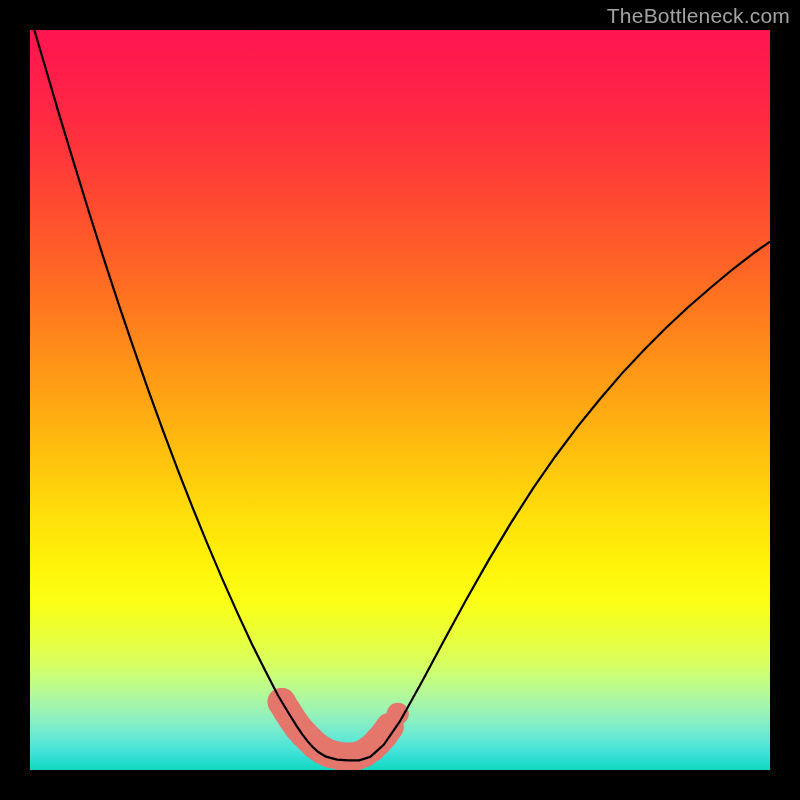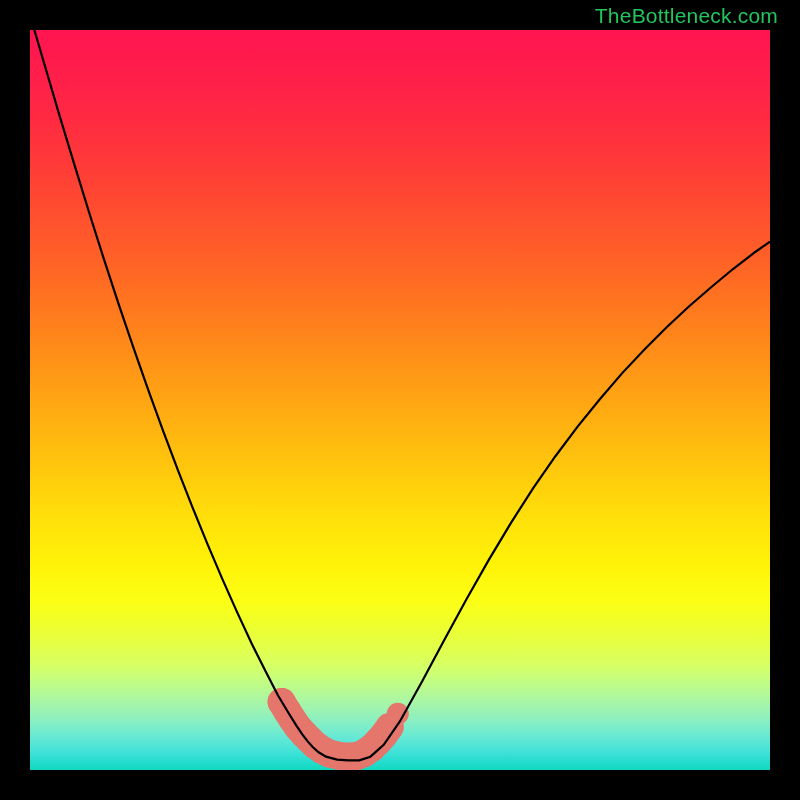--- a/index.html
+++ b/index.html
@@ -59,22 +59,22 @@
       #12d8be 100%
     );
   }
   .svg-layer {
     position: absolute;
     inset: 0;
   }
   .watermark {
     position: absolute;
     top: 4px;
-    right: 22px;
-    color: #22c55e;
+    right: 10px;
+    color: #a3a3a3;
     font-size: 21px;
     letter-spacing: 0.2px;
     user-select: none;
   }
 </style>
 </head>
 <body>
 
 <div class="frame">
   <div class="plot-area">

